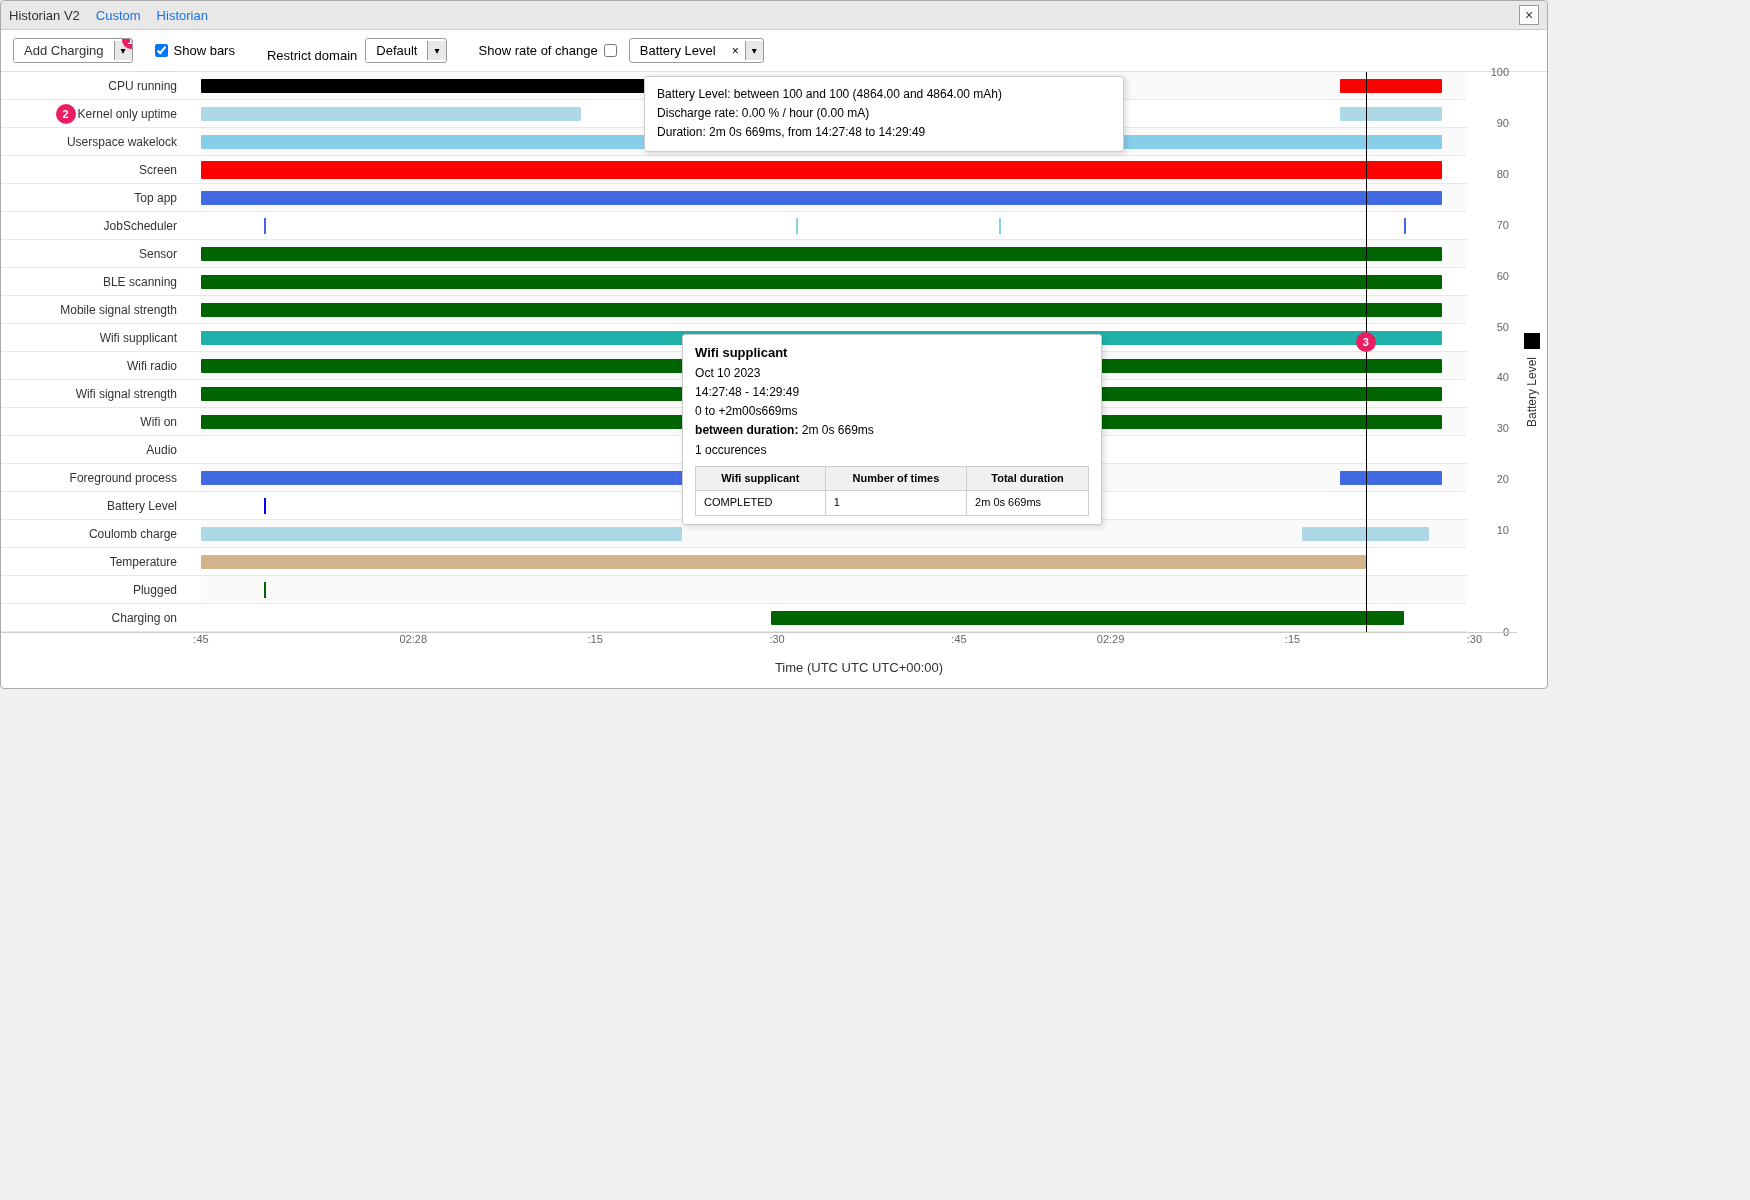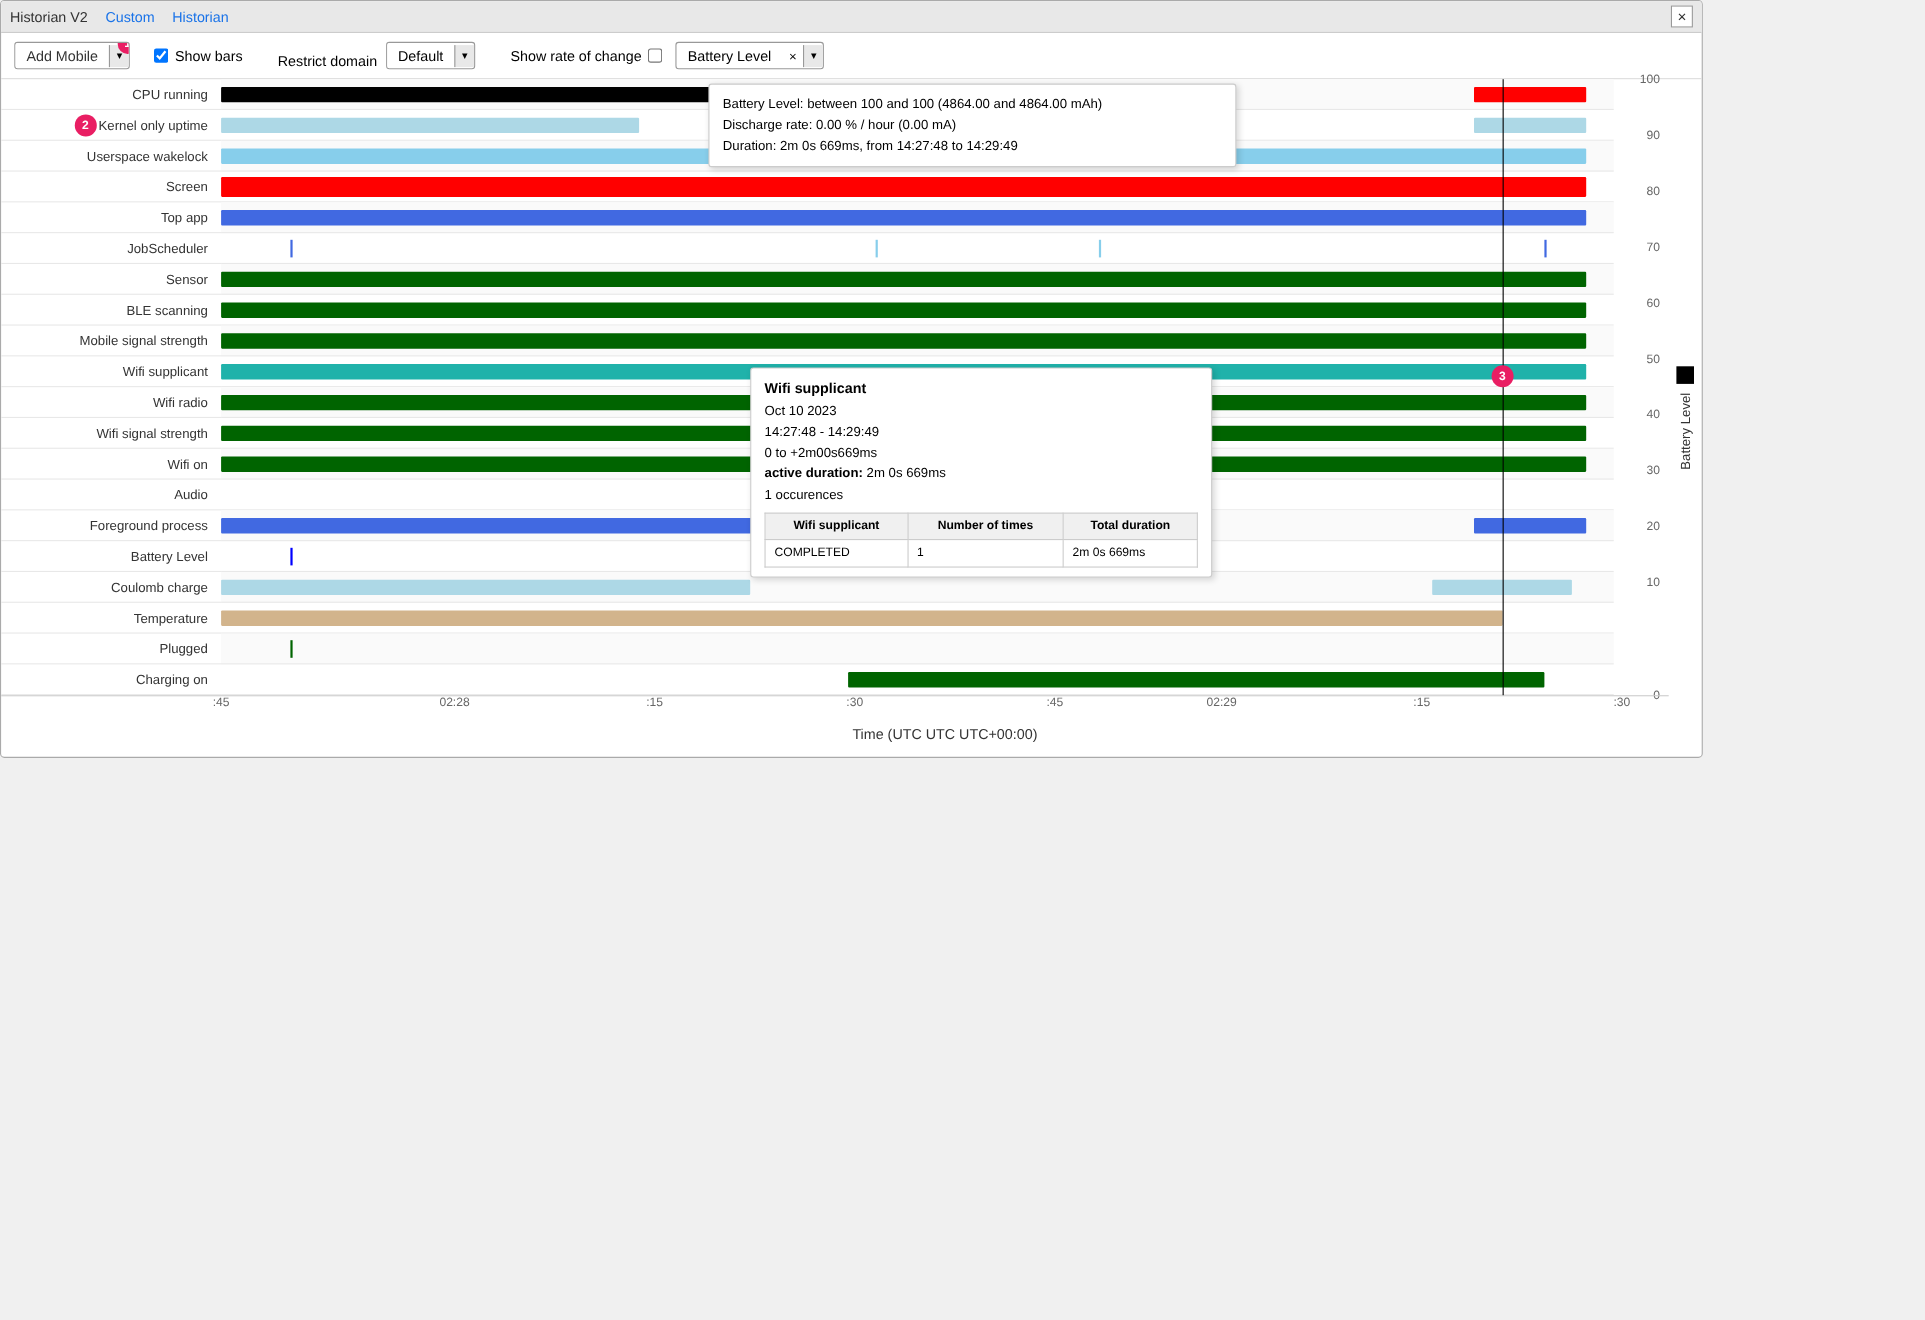--- a/index.html
+++ b/index.html
@@ -208,21 +208,21 @@
     .row-labels {
       width: 200px;
       flex-shrink: 0;
     }
     
     .row-label {
       height: 28px;
       display: flex;
       align-items: center;
       justify-content: flex-end;
-      padding-right: 12px;
+      padding-right: 24px;
       font-size: 12px;
       color: #333;
       border-bottom: 1px solid #e8e8e8;
     }
     
     .chart-row {
       height: 28px;
       display: flex;
       align-items: center;
       border-bottom: 1px solid #e8e8e8;
@@ -345,21 +345,21 @@
 
   <div class="title-bar">
     <span class="title-bar-title">Historian V2</span>
     <a class="title-bar-tab">Custom</a>
     <a class="title-bar-tab">Historian</a>
     <div class="close-btn">×</div>
   </div>
 
   <div class="toolbar">
     <div class="add-metrics-btn" style="position:relative;margin-right:10px;">
-      <span class="add-metrics-main">Add Mobile</span>
+      <span class="add-metrics-main">Add Charging</span>
       <span class="add-metrics-arrow">▾</span>
       <span class="badge-1">1</span>
     </div>
 
     <div class="show-bars">
       <input type="checkbox" checked="" style="">
       <label>Show bars</label>
     </div>
 
     <div class="restrict-domain">
@@ -551,21 +551,21 @@
             <div>Discharge rate: 0.00 % / hour (0.00 mA)</div>
             <div>Duration: 2m 0s 669ms, from 14:27:48 to 14:29:49</div>
           </div>
 
           <div class="tooltip-bottom" style="left:38%;top:calc(9 * 28px + 10px);width:420px;">
             <div style="font-weight:bold;font-size:13px;">Wifi supplicant</div>
             <div>Oct 10 2023</div>
             <div>14:27:48 - 14:29:49</div>
             <div>0 to +2m00s669ms</div>
             <div>
-              <strong>active duration:</strong>
+              <strong>between duration:</strong>
               <span>2m 0s 669ms</span>
             </div>
             <div>1 occurences</div>
             <table class="tooltip-table">
               <tbody>
                   <tr>
                 <th>Wifi supplicant</th>
                 <th>Number of times</th>
                 <th>Total duration</th>
               </tr>

